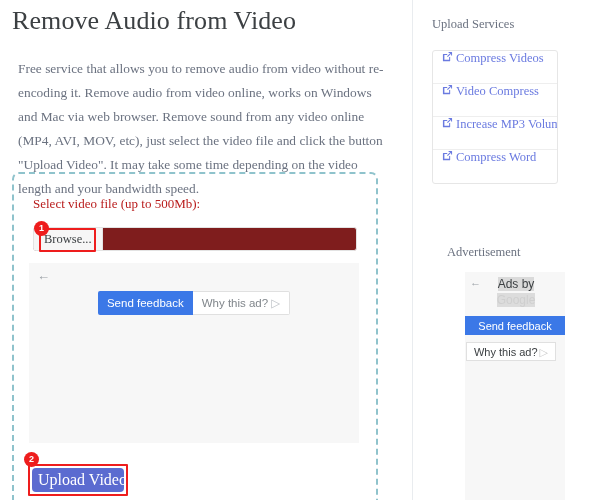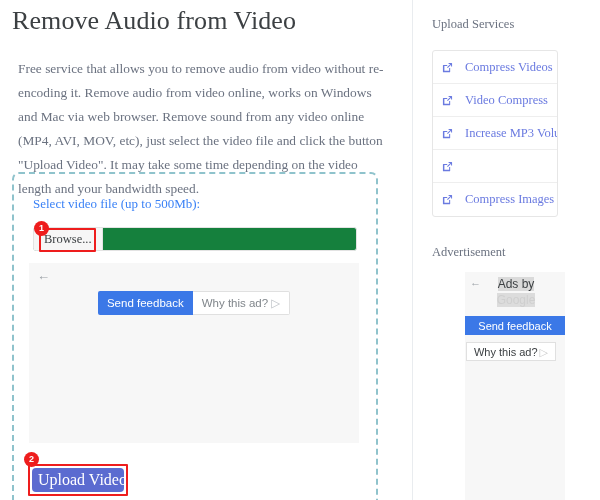--- a/index.html
+++ b/index.html
@@ -69,32 +69,32 @@
     height: 340px;
     border: 2px dashed #8fc3cc;
     border-radius: 7px;
     box-sizing: border-box;
   }
   .select-label {
     position: absolute;
     left: 33px;
     top: 196px;
     font-size: 13px;
-    color: #3b82f6;
+    color: #b91c1c;
     white-space: nowrap;
   }
 
   
   .file-input-row {
     position: absolute;
     left: 33px;
     top: 227px;
     width: 324px;
     height: 24px;
-    background: #15803d;
+    background: #7f1d1d;
     border: 1px solid #e3e3e3;
     border-radius: 3px;
     box-sizing: border-box;
   }
   .browse-btn {
     position: absolute;
     left: 0;
     top: 0;
     height: 22px;
     padding: 0 10px;
@@ -247,37 +247,36 @@
     width: 175px;
     height: 500px;
   }
   .side-heading {
     position: absolute;
     font-size: 12.5px;
     color: #6b7280;
     white-space: nowrap;
   }
   .heading-services { left: 7px; top: 17px; }
-  .heading-ad       { left: 7px; top: 245px; text-align: right; }
+  .heading-ad       { left: 22px; top: 245px; text-align: right; }
 
   .service-list {
     position: absolute;
     left: 7px;
     top: 50px;
     width: 126px;
     border: 1px solid #e6e6e6;
     border-radius: 3px;
     background: #ffffff;
     box-sizing: border-box;
     overflow: hidden;
   }
   .service-item {
     display: flex;
-    align-items: center;
-    gap: 12px;
+    gap: 3px;
     height: 33px;
     padding: 0 6px 0 9px;
     border-bottom: 1px solid #eeeeee;
     box-sizing: border-box;
     text-decoration: none;
     cursor: pointer;
     white-space: nowrap;
   }
   .service-item:last-child { border-bottom: 0; }
   .service-item .ext-icon {
@@ -437,31 +436,23 @@
         <span class="svc-label">Increase MP3 Volume</span>
       </a>
 
       <a class="service-item">
         <span class="ext-icon">
           <svg width="11" height="11" viewBox="0 0 12 12">
               <path d="M1.5 3.2h4.2v1.1H2.6v5.2h5.2V6.6h1.1v4.2c0 .3-.2.5-.5.5H1.5c-.3 0-.5-.2-.5-.5V3.7c0-.3.2-.5.5-.5z" fill="#6a7ae0"></path>
               <path d="M7.2 1h3.3c.3 0 .5.2.5.5v3.3h-1.1V2.9L6.3 6.6 5.5 5.8l3.6-3.7H7.2z" fill="#6a7ae0"></path>
             </svg>
         </span>
+        <span class="svc-label">Compress Word</span>
       </a>
 
-      <a class="service-item">
-        <span class="ext-icon">
-          <svg width="11" height="11" viewBox="0 0 12 12">
-              <path d="M1.5 3.2h4.2v1.1H2.6v5.2h5.2V6.6h1.1v4.2c0 .3-.2.5-.5.5H1.5c-.3 0-.5-.2-.5-.5V3.7c0-.3.2-.5.5-.5z" fill="#6a7ae0"></path>
-              <path d="M7.2 1h3.3c.3 0 .5.2.5.5v3.3h-1.1V2.9L6.3 6.6 5.5 5.8l3.6-3.7H7.2z" fill="#6a7ae0"></path>
-            </svg>
-        </span>
-        <span class="svc-label">Compress Images</span>
-      </a>
 
     </div>
 
     <div class="side-heading heading-ad">Advertisement</div>
 
     <div class="ad-side">
       <span class="ad-side-arrow">←</span>
       <div class="ad-side-byline">
         <span class="line1">Ads by</span><br>
         <span class="line2">Google</span>

